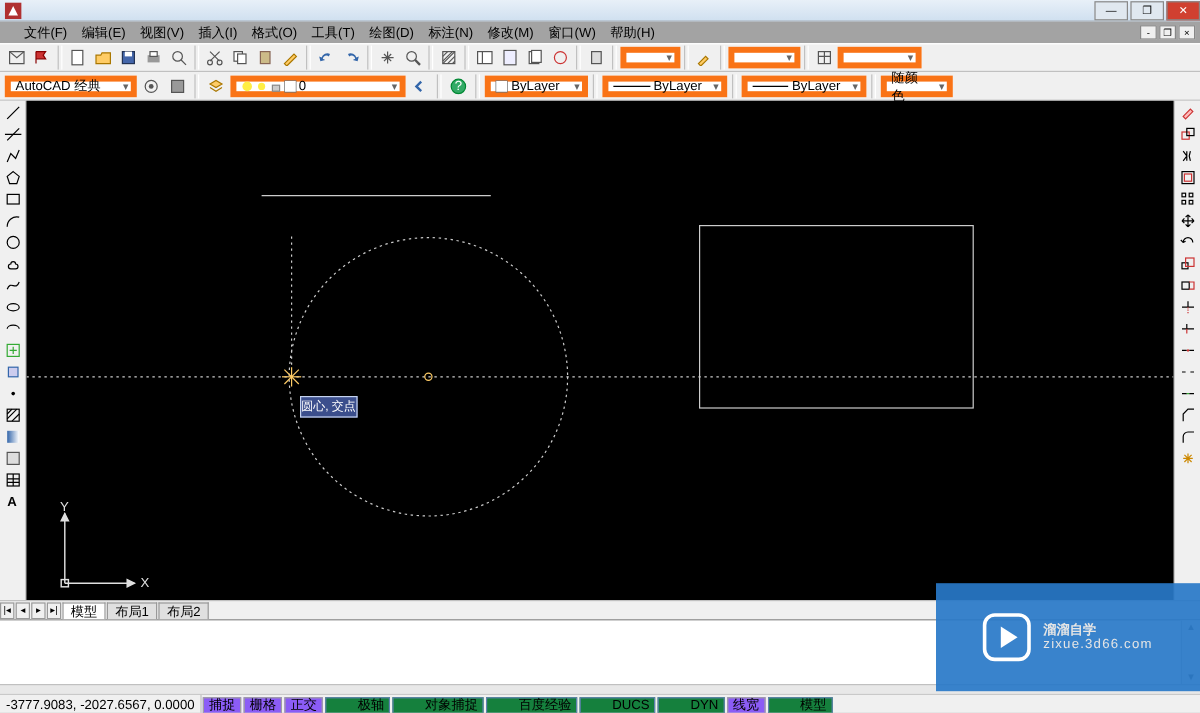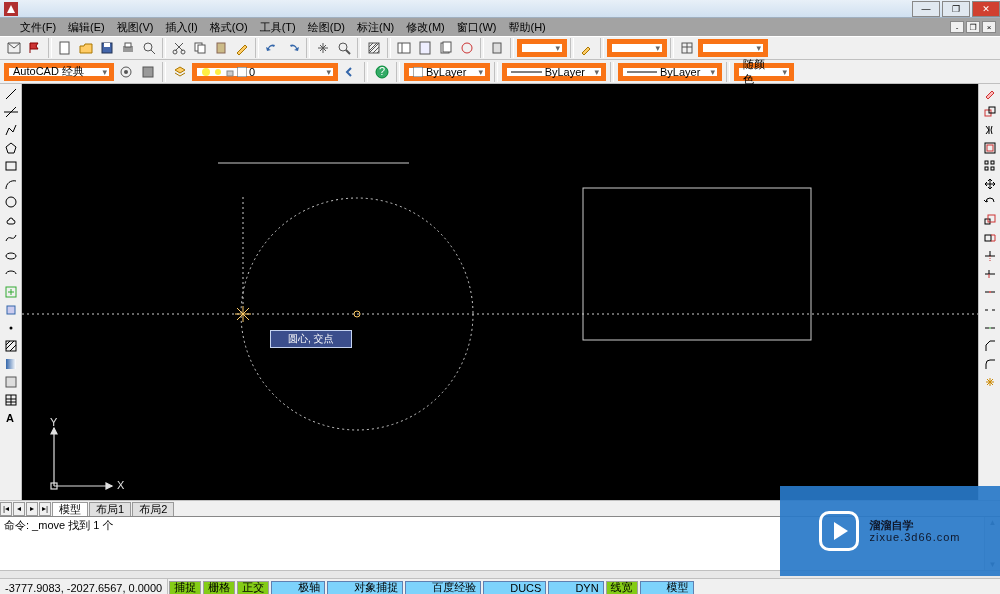--- a/index.html
+++ b/index.html
@@ -29,42 +29,42 @@
 .line-dd { width: 104px; }
 .color-dd { width: 56px; }
 
 .main { display: flex; height: 416px; }
 .left-tb, .right-tb { width: 22px; background: #f0f0f0; display: flex; flex-direction: column; align-items: center; padding-top: 2px; gap: 2px; border-right: 1px solid #c0c0c0; }
 .right-tb { border-right: none; border-left: 1px solid #c0c0c0; }
 .vtb-btn { width: 18px; height: 16px; display: flex; align-items: center; justify-content: center; }
 
 .canvas-wrap { flex: 1; position: relative; background: #000; overflow: hidden; }
 .canvas-wrap svg { position: absolute; inset: 0; }
-.tooltip { position: absolute; left: 248px; top: 246px; background: #3b4e8c; border: 1px solid #c5d3f0; color: #fff; font-size: 10px; padding: 1px 17px; }
+.tooltip { position: absolute; left: 228px; top: 246px; background: #3b4e8c; border: 1px solid #c5d3f0; color: #fff; font-size: 10px; padding: 1px 0; }
 
 .tabs-row { height: 16px; background: #f0f0f0; border-top: 1px solid #c0c0c0; display: flex; align-items: center; font-size: 10px; }
 .tabs-row .nav-btn { width: 12px; height: 14px; border: 1px solid #999; background: #f0f0f0; display: inline-flex; align-items: center; justify-content: center; font-size: 8px; margin-right: 1px; }
 .tab { padding: 0 6px; border: 1px solid #999; border-bottom: none; background: #fff; height: 14px; display: inline-flex; align-items: center; margin-right: 1px; }
 .tab.inactive { background: #e0e0e0; }
 
 .cmd-area { height: 54px; background: #fff; border-top: 1px solid #888; display: flex; }
 .cmd-text { flex: 1; padding: 2px 4px; font-size: 11px; line-height: 13px; font-family: SimSun, monospace; }
 .cmd-scroll { width: 16px; background: #e8e8e8; border-left: 1px solid #c0c0c0; display: flex; flex-direction: column; align-items: center; justify-content: space-between; padding: 1px 0; }
 .cmd-scroll .arr { font-size: 8px; color: #555; }
 .cmd-below-scroll { height: 8px; background: #e8e8e8; border-top: 1px solid #c0c0c0; position: relative; }
 
 .statusbar { height: 18px; background: #f0f0f0; border-top: 1px solid #c0c0c0; display: flex; align-items: center; font-size: 10px; }
 .status-cell { padding: 0 5px; border-right: 1px solid #c0c0c0; height: 100%; display: inline-flex; align-items: center; }
-.status-btn { padding: 0 4px; border: 1px solid #a0a0a0; height: 14px; margin: 0 1px; display: inline-flex; align-items: center; background: #84cc16; }
-.status-btn.pressed { background: #7dd3fc; border-color: #6080b0; padding-left: 26px; }
+.status-btn { padding: 0 4px; border: 1px solid #a0a0a0; height: 14px; margin: 0 1px; display: inline-flex; align-items: center; background: #8b5cf6; }
+.status-btn.pressed { background: #15803d; border-color: #6080b0; padding-left: 26px; }
 
 .watermark { position: absolute; right: 0; bottom: 18px; width: 220px; height: 90px; background: rgba(40,120,200,0.92); display: flex; align-items: center; justify-content: center; gap: 10px; }
 .watermark .logo { width: 40px; height: 40px; border: 3px solid #fff; border-radius: 10px; display: flex; align-items: center; justify-content: center; }
 .watermark .logo::before { content: ""; width: 0; height: 0; border-left: 14px solid #fff; border-top: 9px solid transparent; border-bottom: 9px solid transparent; margin-left: 3px; }
-.watermark .txt { color: #0f172a; font-size: 22px; font-weight: bold; line-height: 1.1; text-align: left; }
+.watermark .txt { color: #e5e5e5; font-size: 22px; font-weight: bold; line-height: 1.1; text-align: left; }
 .watermark .txt .sub { font-size: 11px; font-weight: normal; letter-spacing: 1px; }
 
 svg .thin { stroke: #ccc; stroke-width: 1; fill: none; }
 svg .dashed { stroke-dasharray: 2 3; }
 svg .axis { stroke: #e0e0e0; stroke-width: 1.2; }
 </style>
 </head>
 <body>
 
 <div class="titlebar">
@@ -571,21 +571,20 @@
   <span class="nav-btn">◂</span>
   <span class="nav-btn">▸</span>
   <span class="nav-btn">▸|</span>
   <span class="tab">模型</span>
   <span class="tab inactive">布局1</span>
   <span class="tab inactive">布局2</span>
 </div>
 
 <div class="cmd-area">
   <div class="cmd-text">
-    <div>命令: _move 找到 1 个</div>
   </div>
   <div class="cmd-scroll">
     <span class="arr">▲</span>
     <span class="arr">▼</span>
   </div>
 </div>
 <div class="cmd-below-scroll"></div>
 
 <div class="statusbar">
   <span class="status-cell">-3777.9083, -2027.6567, 0.0000</span>

